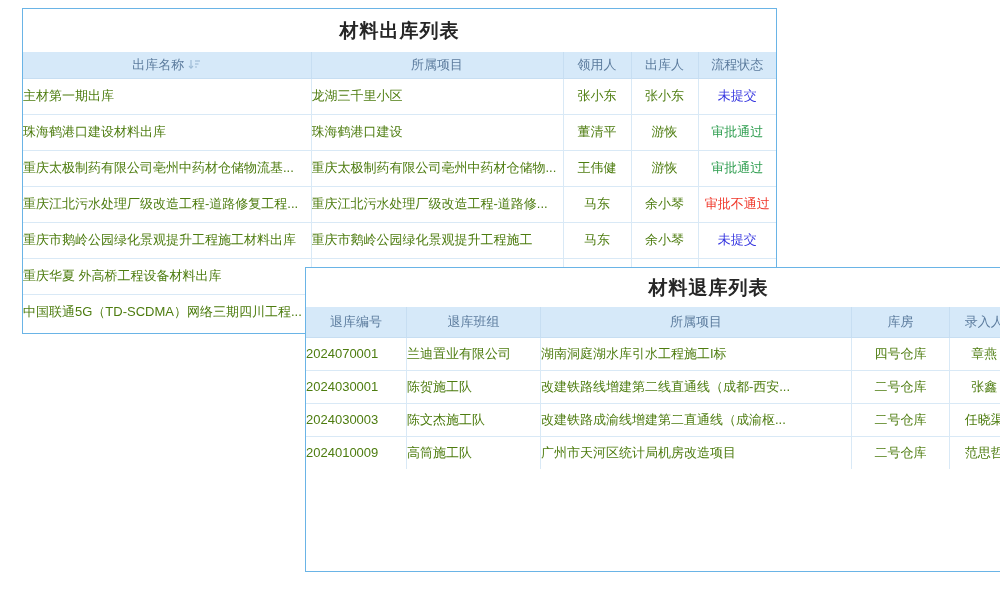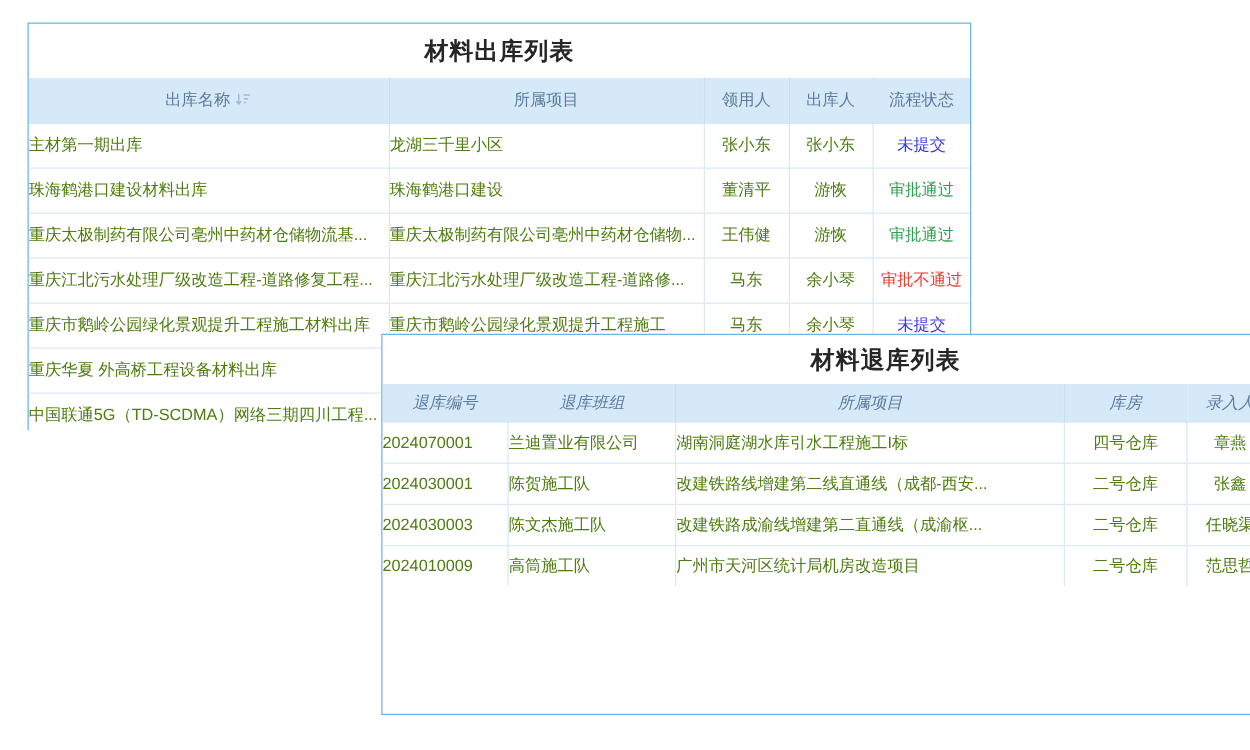--- a/index.html
+++ b/index.html
@@ -21,29 +21,29 @@
   td.lpad,th.lpad{padding-left:9px;padding-right:6px;text-align:left;}
   td.ctr{text-align:center;}
   .link{color:#4d7c0f;}
   .status{font-weight:normal;margin-top:32px;}
   
   table.grid{border-style:hidden;}
 
   .sort-icon{display:inline-block;vertical-align:-1px;margin-left:4px;}
 
   
-  #outbound{left:22px;top:18px;width:755px;height:326px;}
+  #outbound{left:22px;top:8px;width:755px;height:326px;}
   #outbound .card-title{height:43px;}
-  #outbound th{height:36px;}
+  #outbound th{height:26px;}
   #outbound td{height:36px;}
 
   
   #returns{left:305px;top:267px;width:807px;height:305px;}
   #returns .card-title{height:39px;}
-  #returns th{height:30px;font-style:italic;}
+  #returns th{height:30px;}
   #returns td{height:33px;}
 </style>
 </head>
 <body>
 
 <div class="stage">
 
   <div class="card" id="outbound">
     <div class="card-title">材料出库列表</div>
     <table class="grid">

